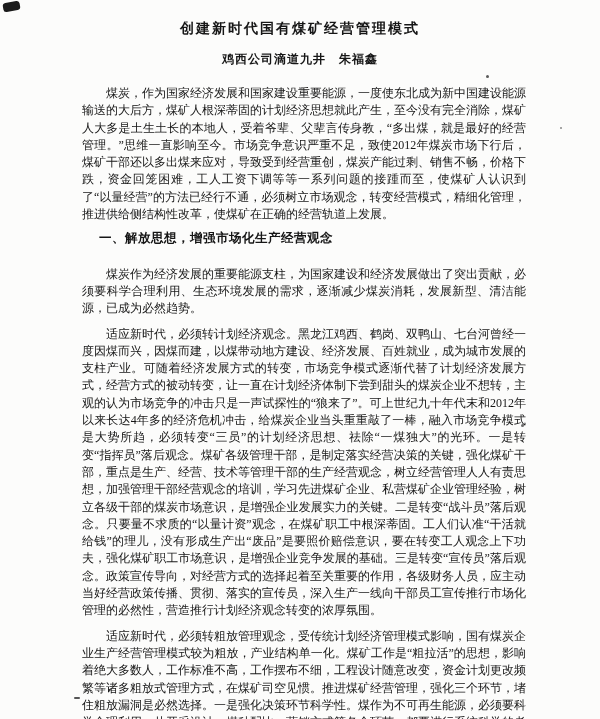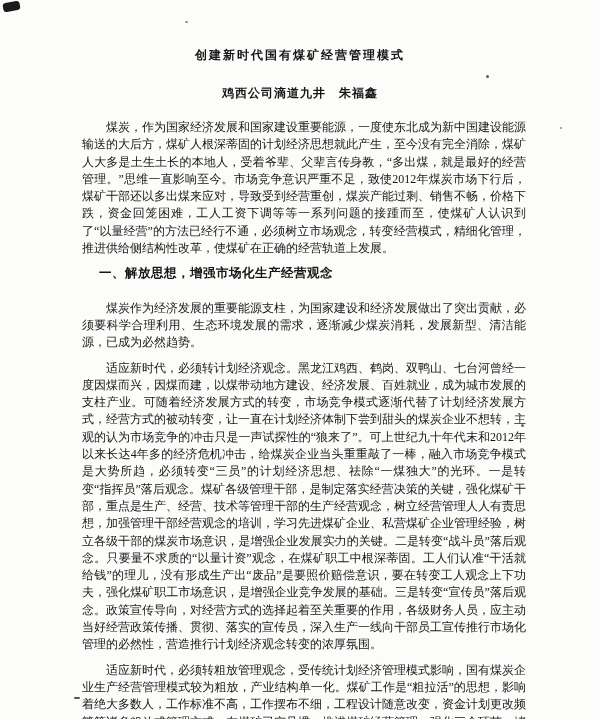--- a/index.html
+++ b/index.html
@@ -6,48 +6,48 @@
   .page{
     position:relative;
     width:600px;height:719px;
     background:#fcfcfb;
     overflow:hidden;
     color:#161616;
     box-sizing:border-box;
   }
   .title{
     margin:0;
-    padding-top:47px;
+    padding-top:20px;
     text-align:center;
     font-family:"Liberation Sans",sans-serif;
     font-weight:bold;
-    font-size:12px;
+    font-size:14px;
     letter-spacing:2px;
   }
   .byline{
-    margin-top:21px;
+    margin-top:13px;
     text-align:center;
     font-family:"Liberation Sans",sans-serif;
     font-weight:bold;
     font-size:12px;
     letter-spacing:1px;
   }
   .content{
     margin:17px 66px 0 74px;
     font-family:"Liberation Serif",serif;
     font-size:12px;
     line-height:17.3px;
     text-align:justify;
   }
   .content p{
     margin:8px;
     text-indent:2em;
   }
   .content p.sec{
-    font-family:Liberation Serif, serif;
+    font-family:Liberation Mono, monospace;
     font-weight:bold;
     font-size:12.5px;
     margin:8px 0 17px 0;
     letter-spacing:0.5px;
   }
   .pagenum{
     position:absolute;
     left:0;right:0;bottom:7px;
     text-align:center;
     font-family:"Liberation Serif",serif;

